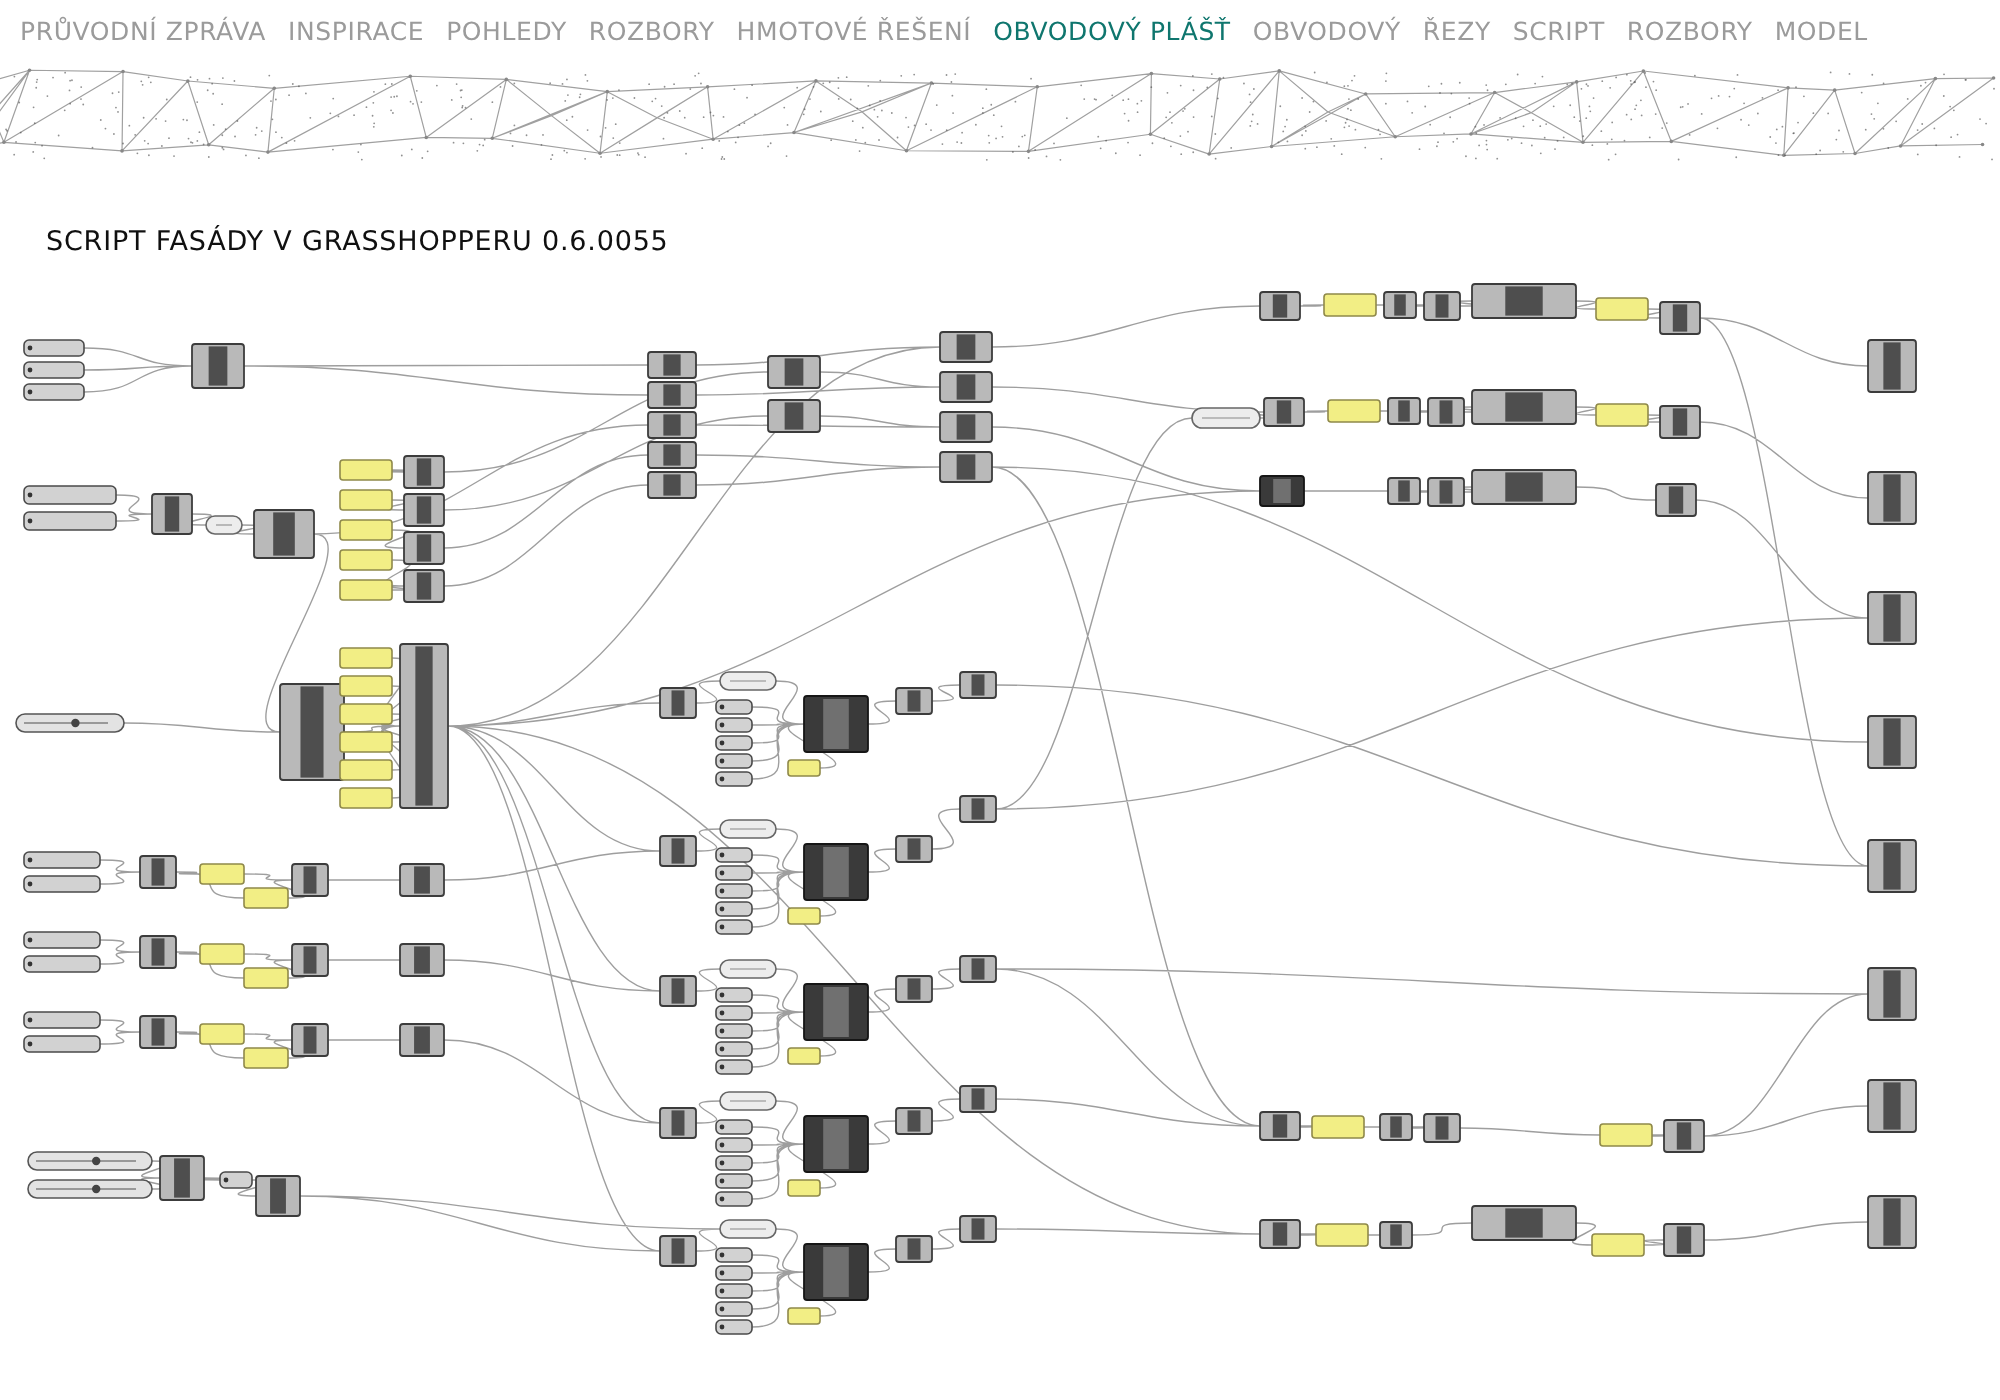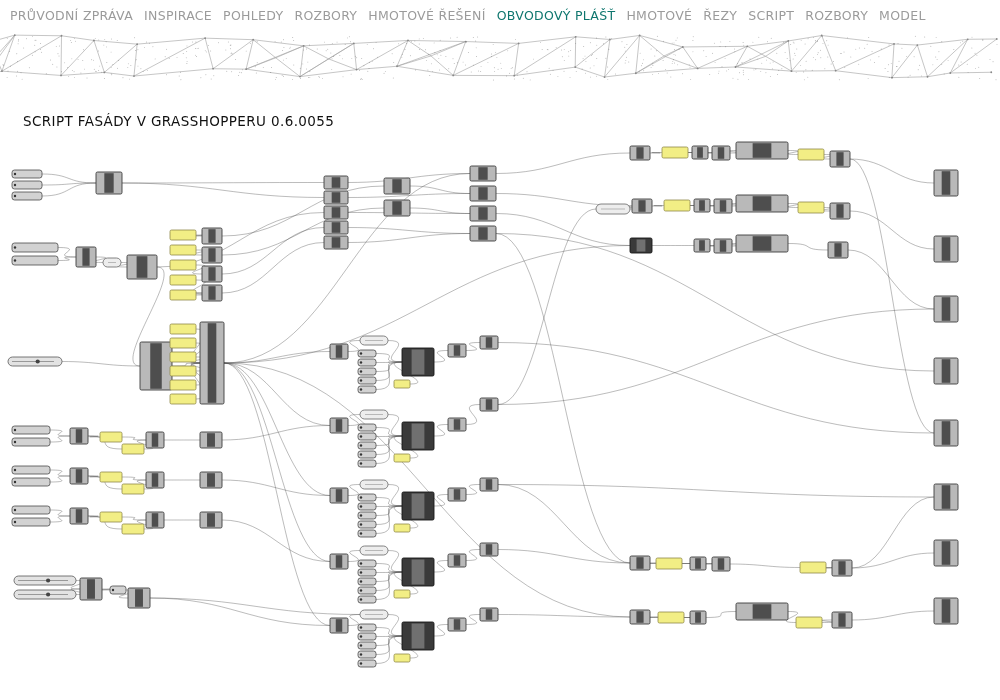--- a/index.html
+++ b/index.html
@@ -24,21 +24,21 @@
 </head>
 <body>
 
 <nav id="nav">
     <span>PRŮVODNÍ ZPRÁVA</span>
     <span>INSPIRACE</span>
     <span>POHLEDY</span>
     <span>ROZBORY</span>
     <span>HMOTOVÉ ŘEŠENÍ</span>
     <span class="active">OBVODOVÝ PLÁŠŤ</span>
-    <span>HMOTOVÉ</span>
+    <span>OBVODOVÝ</span>
     <span>ŘEZY</span>
     <span>SCRIPT</span>
     <span>ROZBORY</span>
     <span>MODEL</span>
   </nav>
 
 <svg id="pattern" width="1000" height="50">
     <path d="M-19.311615376733243,11.657873186282814L14.768156162463129,2.1362101566046476M-14.264312370680273,41.97316453512758L1.9502376443706453,38.155520542990416M-19.311615376733243,11.657873186282814L-14.264312370680273,41.97316453512758M14.768156162463129,2.1362101566046476L-14.264312370680273,41.97316453512758M-4.2143834851449355,23.480692105251364L-19.311615376733243,11.657873186282814M-4.2143834851449355,23.480692105251364L14.768156162463129,2.1362101566046476M-4.2143834851449355,23.480692105251364L-14.264312370680273,41.97316453512758M-4.2143834851449355,23.480692105251364L1.9502376443706453,38.155520542990416M14.768156162463129,2.1362101566046476L61.50714681018144,2.77265333943069M1.9502376443706453,38.155520542990416L61.01513008726761,42.44342731311917M14.768156162463129,2.1362101566046476L1.9502376443706453,38.155520542990416M61.50714681018144,2.77265333943069L1.9502376443706453,38.155520542990416M61.50714681018144,2.77265333943069L93.93154770461842,7.497997780330479M61.01513008726761,42.44342731311917L104.34387701097876,39.393024945864454M61.50714681018144,2.77265333943069L61.01513008726761,42.44342731311917M93.93154770461842,7.497997780330479L61.01513008726761,42.44342731311917M93.93154770461842,7.497997780330479L137.13643525866792,11.147030257619917M104.34387701097876,39.393024945864454L133.96946405805647,43.05547791812569M93.93154770461842,7.497997780330479L104.34387701097876,39.393024945864454M137.13643525866792,11.147030257619917L104.34387701097876,39.393024945864454M137.13643525866792,11.147030257619917L205.13455784181133,5.130859211087227M133.96946405805647,43.05547791812569L213.114889589604,35.724779865005985M137.13643525866792,11.147030257619917L133.96946405805647,43.05547791812569M205.13455784181133,5.130859211087227L133.96946405805647,43.05547791812569M205.13455784181133,5.130859211087227L253.1626521255821,6.695055819116533M213.114889589604,35.724779865005985L246.13225482497364,36.14923482830636M205.13455784181133,5.130859211087227L213.114889589604,35.724779865005985M253.1626521255821,6.695055819116533L213.114889589604,35.724779865005985M253.1626521255821,6.695055819116533L303.6440187715925,12.83518520835787M246.13225482497364,36.14923482830636L300.0107857333496,43.61491179536097M253.1626521255821,6.695055819116533L246.13225482497364,36.14923482830636M303.6440187715925,12.83518520835787L246.13225482497364,36.14923482830636M275.7374278638745,24.823596912785433L253.1626521255821,6.695055819116533M275.7374278638745,24.823596912785433L303.6440187715925,12.83518520835787M275.7374278638745,24.823596912785433L246.13225482497364,36.14923482830636M275.7374278638745,24.823596912785433L300.0107857333496,43.61491179536097M303.6440187715925,12.83518520835787L353.7943789768033,10.417941122315824M300.0107857333496,43.61491179536097L356.55423318594694,36.60304282256402M303.6440187715925,12.83518520835787L300.0107857333496,43.61491179536097M353.7943789768033,10.417941122315824L300.0107857333496,43.61491179536097M328.5008541669231,25.86777023714967L303.6440187715925,12.83518520835787M328.5008541669231,25.86777023714967L353.7943789768033,10.417941122315824M328.5008541669231,25.86777023714967L300.0107857333496,43.61491179536097M328.5008541669231,25.86777023714967L356.55423318594694,36.60304282256402M353.7943789768033,10.417941122315824L407.9806731818244,7.457520700991154M356.55423318594694,36.60304282256402L396.9995684828609,33.27124639949761M353.7943789768033,10.417941122315824L356.55423318594694,36.60304282256402M407.9806731818244,7.457520700991154L356.55423318594694,36.60304282256402M407.9806731818244,7.457520700991154L465.7046582987532,8.532125393860042M396.9995684828609,33.27124639949761L453.2206245367415,42.38457530201413M407.9806731818244,7.457520700991154L396.9995684828609,33.27124639949761M465.7046582987532,8.532125393860042L396.9995684828609,33.27124639949761M430.976381125045,22.911366949090734L407.9806731818244,7.457520700991154M430.976381125045,22.911366949090734L465.7046582987532,8.532125393860042M430.976381125045,22.911366949090734L396.9995684828609,33.27124639949761M430.976381125045,22.911366949090734L453.2206245367415,42.38457530201413M465.7046582987532,8.532125393860042L518.6371943494305,10.394802761264145M453.2206245367415,42.38457530201413L514.2252903101034,42.6692752209492M465.7046582987532,8.532125393860042L453.2206245367415,42.38457530201413M518.6371943494305,10.394802761264145L453.2206245367415,42.38457530201413M518.6371943494305,10.394802761264145L575.687114850618,3.7929888805374503M514.2252903101034,42.6692752209492L575.2051293463446,34.123233227059245M518.6371943494305,10.394802761264145L514.2252903101034,42.6692752209492M575.687114850618,3.7929888805374503L514.2252903101034,42.6692752209492M575.687114850618,3.7929888805374503L609.8869913010858,6.492224868386984M575.2051293463446,34.123233227059245L604.5575591884553,44.03115185536444M575.687114850618,3.7929888805374503L575.2051293463446,34.123233227059245M609.8869913010858,6.492224868386984L575.2051293463446,34.123233227059245M609.8869913010858,6.492224868386984L639.6249624197371,2.43907443061471M604.5575591884553,44.03115185536444L635.7913450202905,40.24794063670561M609.8869913010858,6.492224868386984L604.5575591884553,44.03115185536444M639.6249624197371,2.43907443061471L604.5575591884553,44.03115185536444M639.6249624197371,2.43907443061471L682.8273152098991,13.979317385703325M635.7913450202905,40.24794063670561L697.6157585456967,35.38529003155418M639.6249624197371,2.43907443061471L635.7913450202905,40.24794063670561M682.8273152098991,13.979317385703325L635.7913450202905,40.24794063670561M663.9648452989059,23.012905621144455L639.6249624197371,2.43907443061471M663.9648452989059,23.012905621144455L682.8273152098991,13.979317385703325M663.9648452989059,23.012905621144455L635.7913450202905,40.24794063670561M663.9648452989059,23.012905621144455L697.6157585456967,35.38529003155418M682.8273152098991,13.979317385703325L747.3055878509767,13.28492874559015M697.6157585456967,35.38529003155418L735.4865661561489,33.98385208914988M682.8273152098991,13.979317385703325L697.6157585456967,35.38529003155418M747.3055878509767,13.28492874559015L697.6157585456967,35.38529003155418M747.3055878509767,13.28492874559015L788.3164255525917,7.937829647213221M735.4865661561489,33.98385208914988L791.4921273225918,38.14393432508223M747.3055878509767,13.28492874559015L735.4865661561489,33.98385208914988M788.3164255525917,7.937829647213221L735.4865661561489,33.98385208914988M765.6501767205773,23.33763620175887L747.3055878509767,13.28492874559015M765.6501767205773,23.33763620175887L788.3164255525917,7.937829647213221M765.6501767205773,23.33763620175887L735.4865661561489,33.98385208914988M765.6501767205773,23.33763620175887L791.4921273225918,38.14393432508223M788.3164255525917,7.937829647213221L821.6863572881557,2.511491509154439M791.4921273225918,38.14393432508223L835.6423170794733,37.70271154656075M788.3164255525917,7.937829647213221L791.4921273225918,38.14393432508223M821.6863572881557,2.511491509154439L791.4921273225918,38.14393432508223M821.6863572881557,2.511491509154439L894.0315151838586,10.931810535490513M835.6423170794733,37.70271154656075L891.890086281579,44.638249622425064M821.6863572881557,2.511491509154439L835.6423170794733,37.70271154656075M894.0315151838586,10.931810535490513L835.6423170794733,37.70271154656075M894.0315151838586,10.931810535490513L917.344171398785,12.068416417576373M891.890086281579,44.638249622425064L927.5127065596171,43.75240010977723M894.0315151838586,10.931810535490513L891.890086281579,44.638249622425064M917.344171398785,12.068416417576373L891.890086281579,44.638249622425064M917.344171398785,12.068416417576373L967.6898576994427,6.295821390114725M927.5127065596171,43.75240010977723L950.2723796647042,39.977468189550564M917.344171398785,12.068416417576373L927.5127065596171,43.75240010977723M967.6898576994427,6.295821390114725L927.5127065596171,43.75240010977723M967.6898576994427,6.295821390114725L996.7946178200655,5.996072566136718M950.2723796647042,39.977468189550564L991.2732266425155,39.2545745333191M967.6898576994427,6.295821390114725L950.2723796647042,39.977468189550564M996.7946178200655,5.996072566136718L950.2723796647042,39.977468189550564" stroke="#a0a0a0" stroke-width="0.6" fill="none"></path>
     <circle cx="-19.311615376733243" cy="11.657873186282814" r="0.9" fill="#888"></circle>
     <circle cx="14.768156162463129" cy="2.1362101566046476" r="0.9" fill="#888"></circle>

